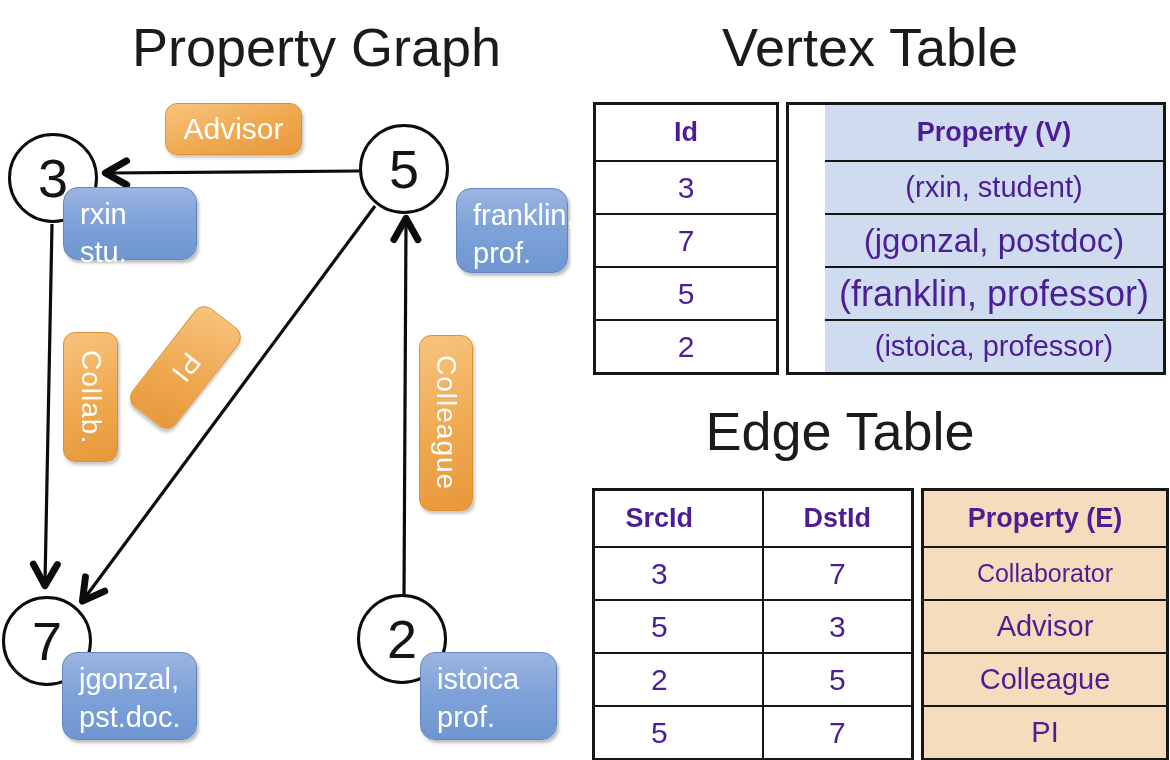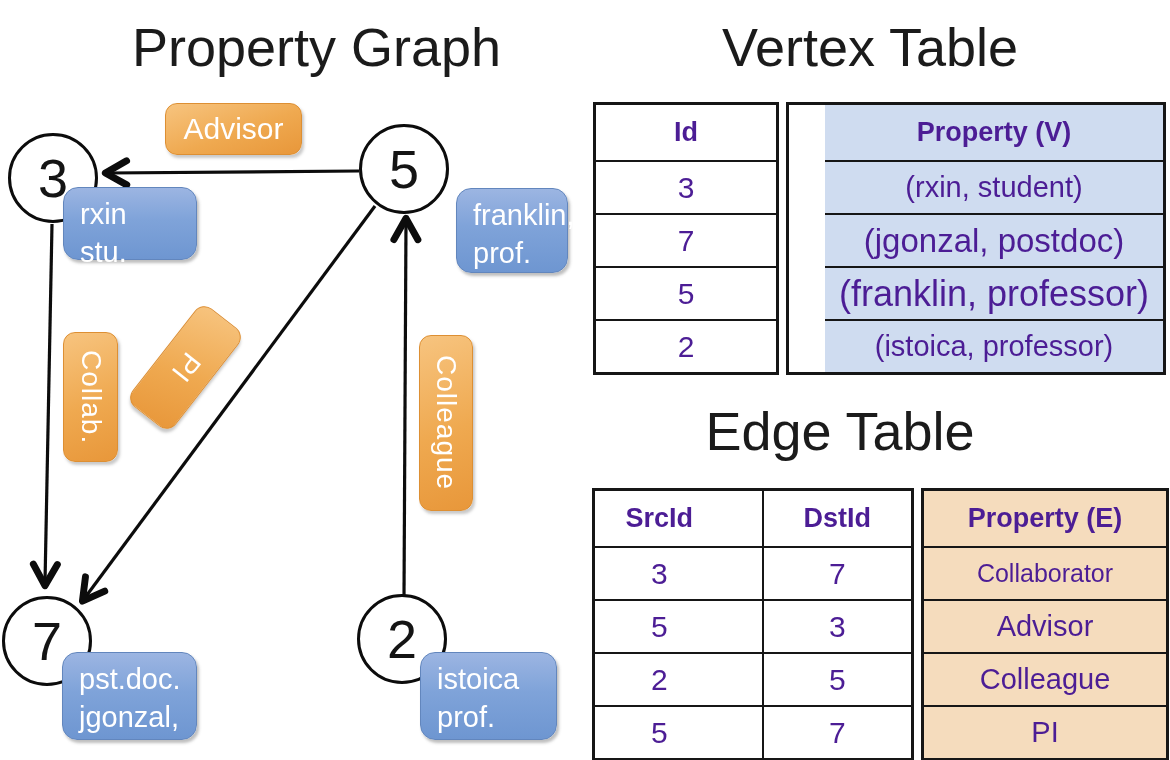--- a/index.html
+++ b/index.html
@@ -95,22 +95,22 @@
 
 <div class="abs vbox" style="left:63px;top:187px;width:134px;height:73px;">
   <div>rxin</div>
   <div>stu.</div>
 </div>
 <div class="abs vbox" style="left:423px;top:188px;width:112px;height:85px;margin-left:33px;">
   <div>franklin,</div>
   <div>prof.</div>
 </div>
 <div class="abs vbox" style="left:62px;top:652px;width:135px;height:88px;">
+  <div>jgonzal,</div>
   <div>pst.doc.</div>
-  <div>jgonzal,</div>
 </div>
 <div class="abs vbox" style="left:420px;top:652px;width:137px;height:88px;">
   <div>istoica</div>
   <div>prof.</div>
 </div>
 
 <div class="abs ebox h" style="left:165px;top:103px;width:137px;height:52px;">
   <span>Advisor</span>
 </div>
 <div class="abs ebox v" style="left:63px;top:332px;width:55px;height:130px;">

